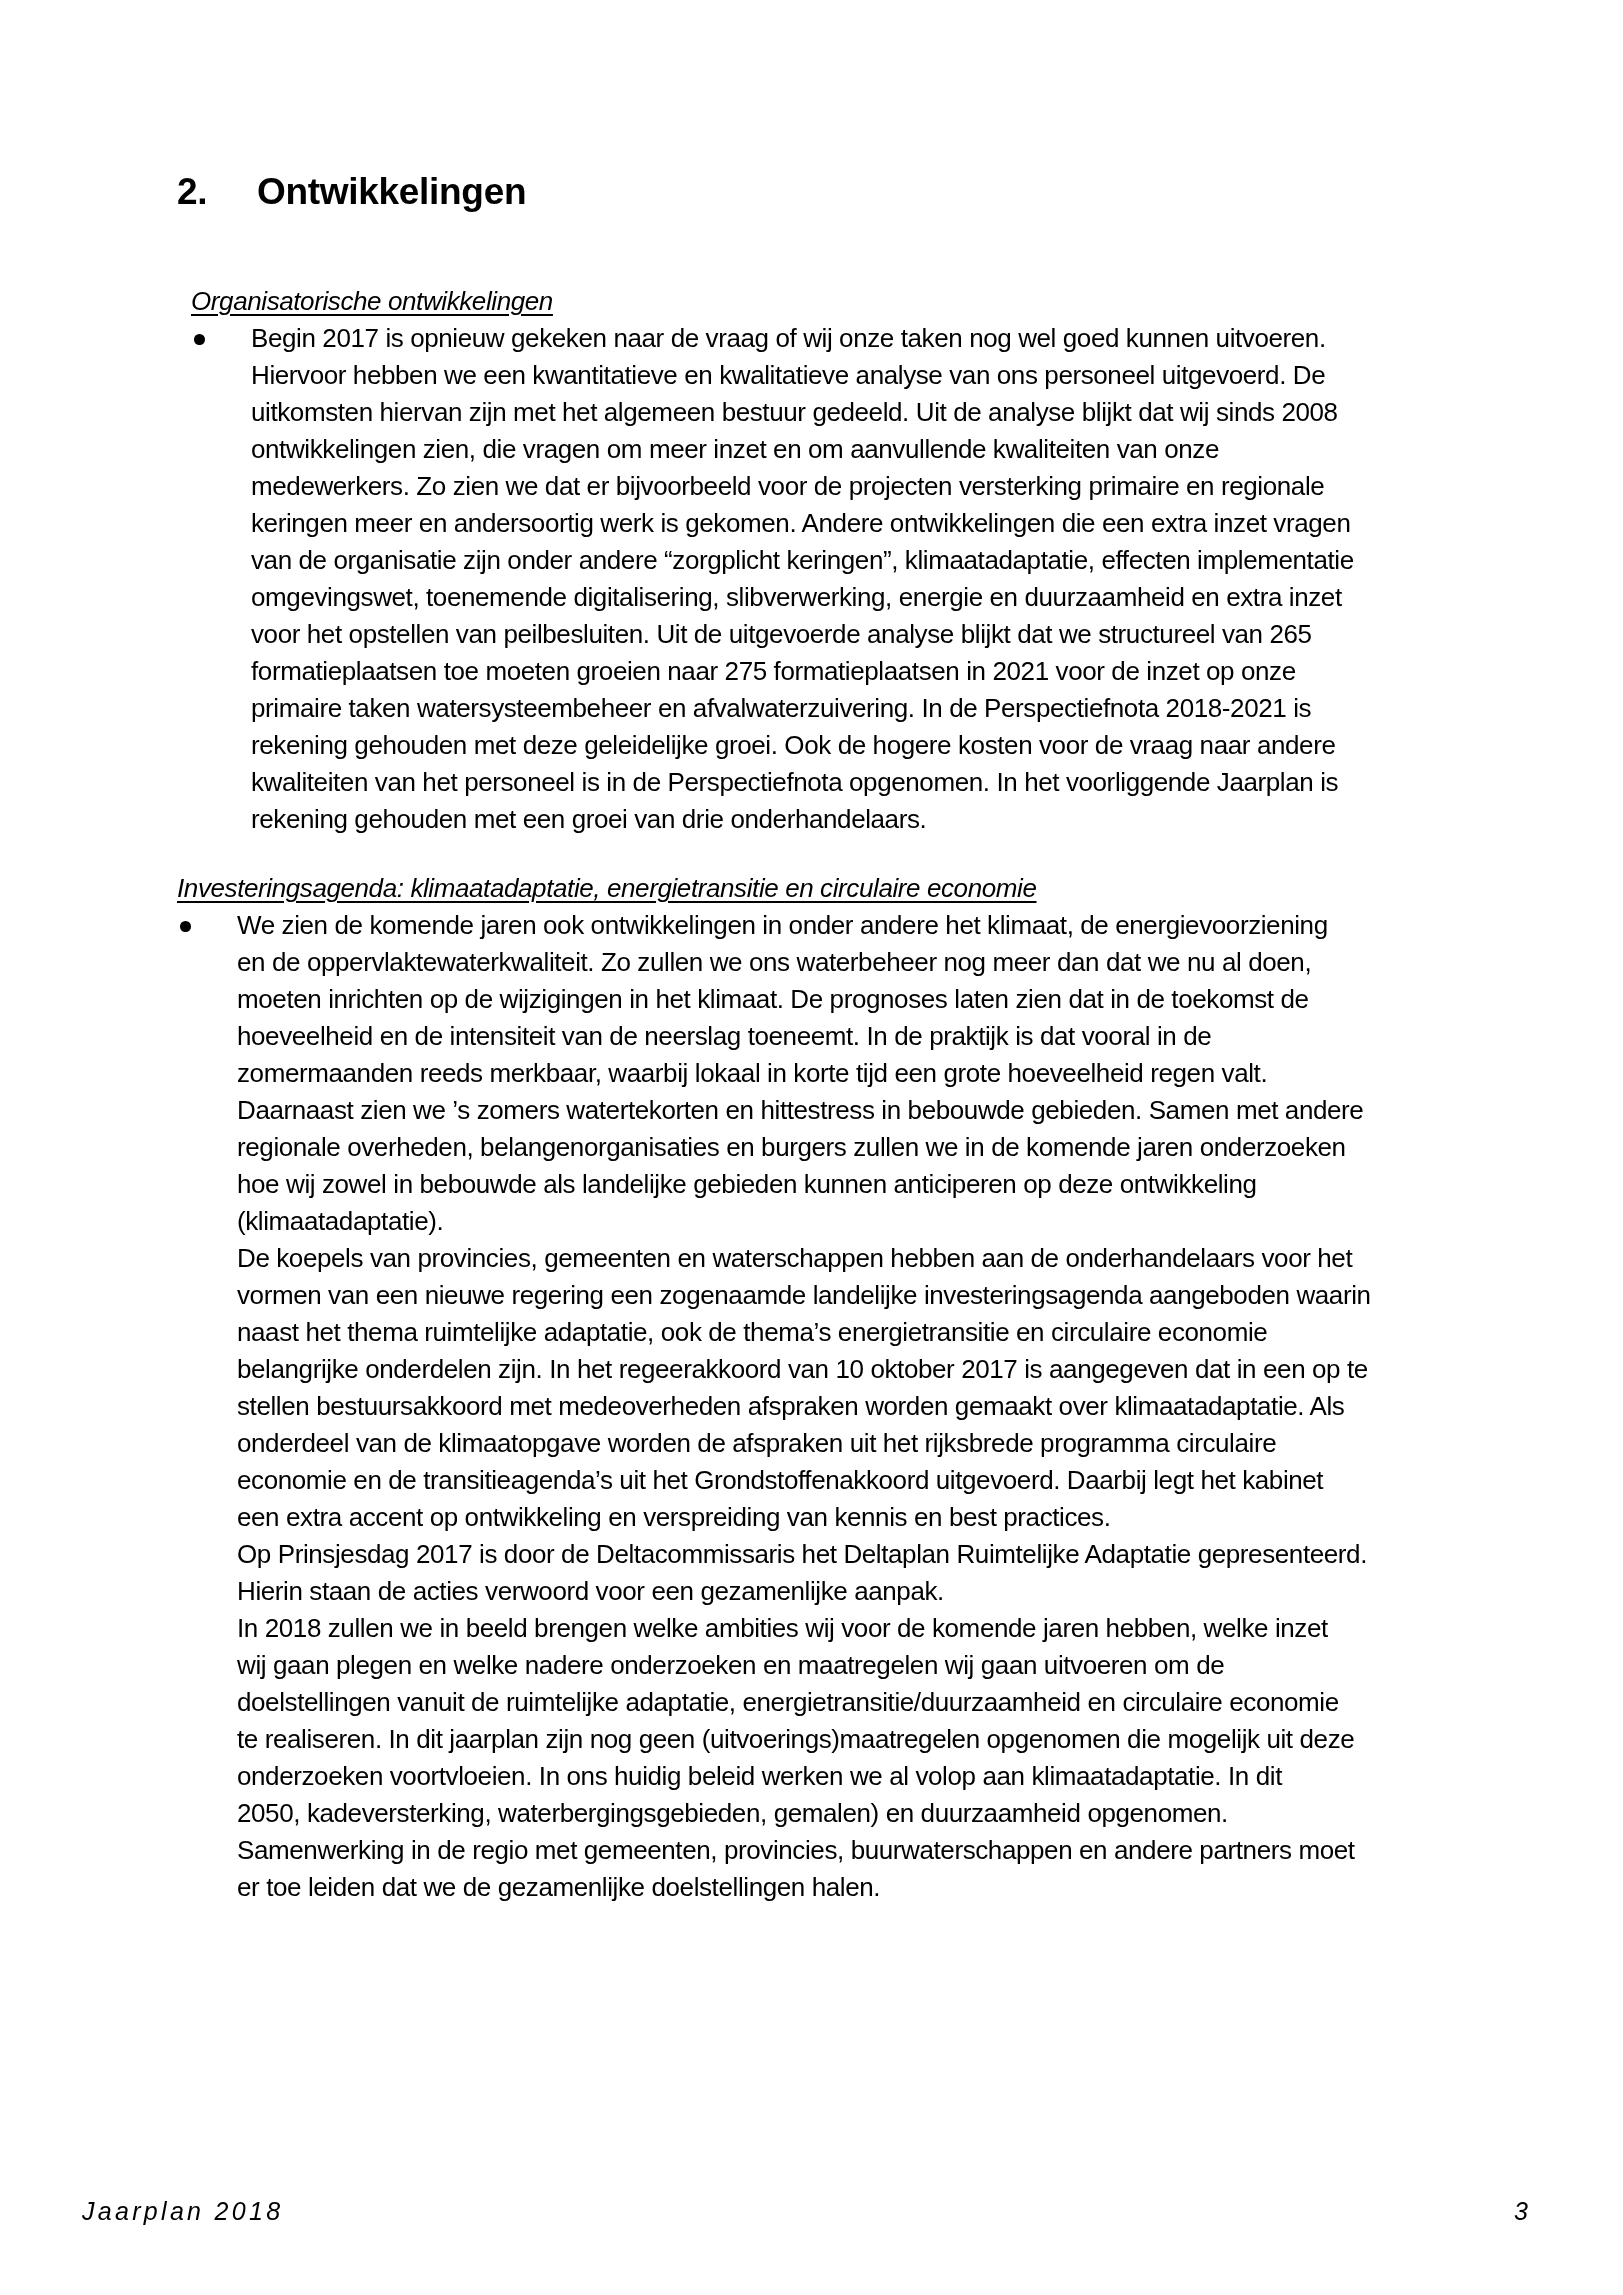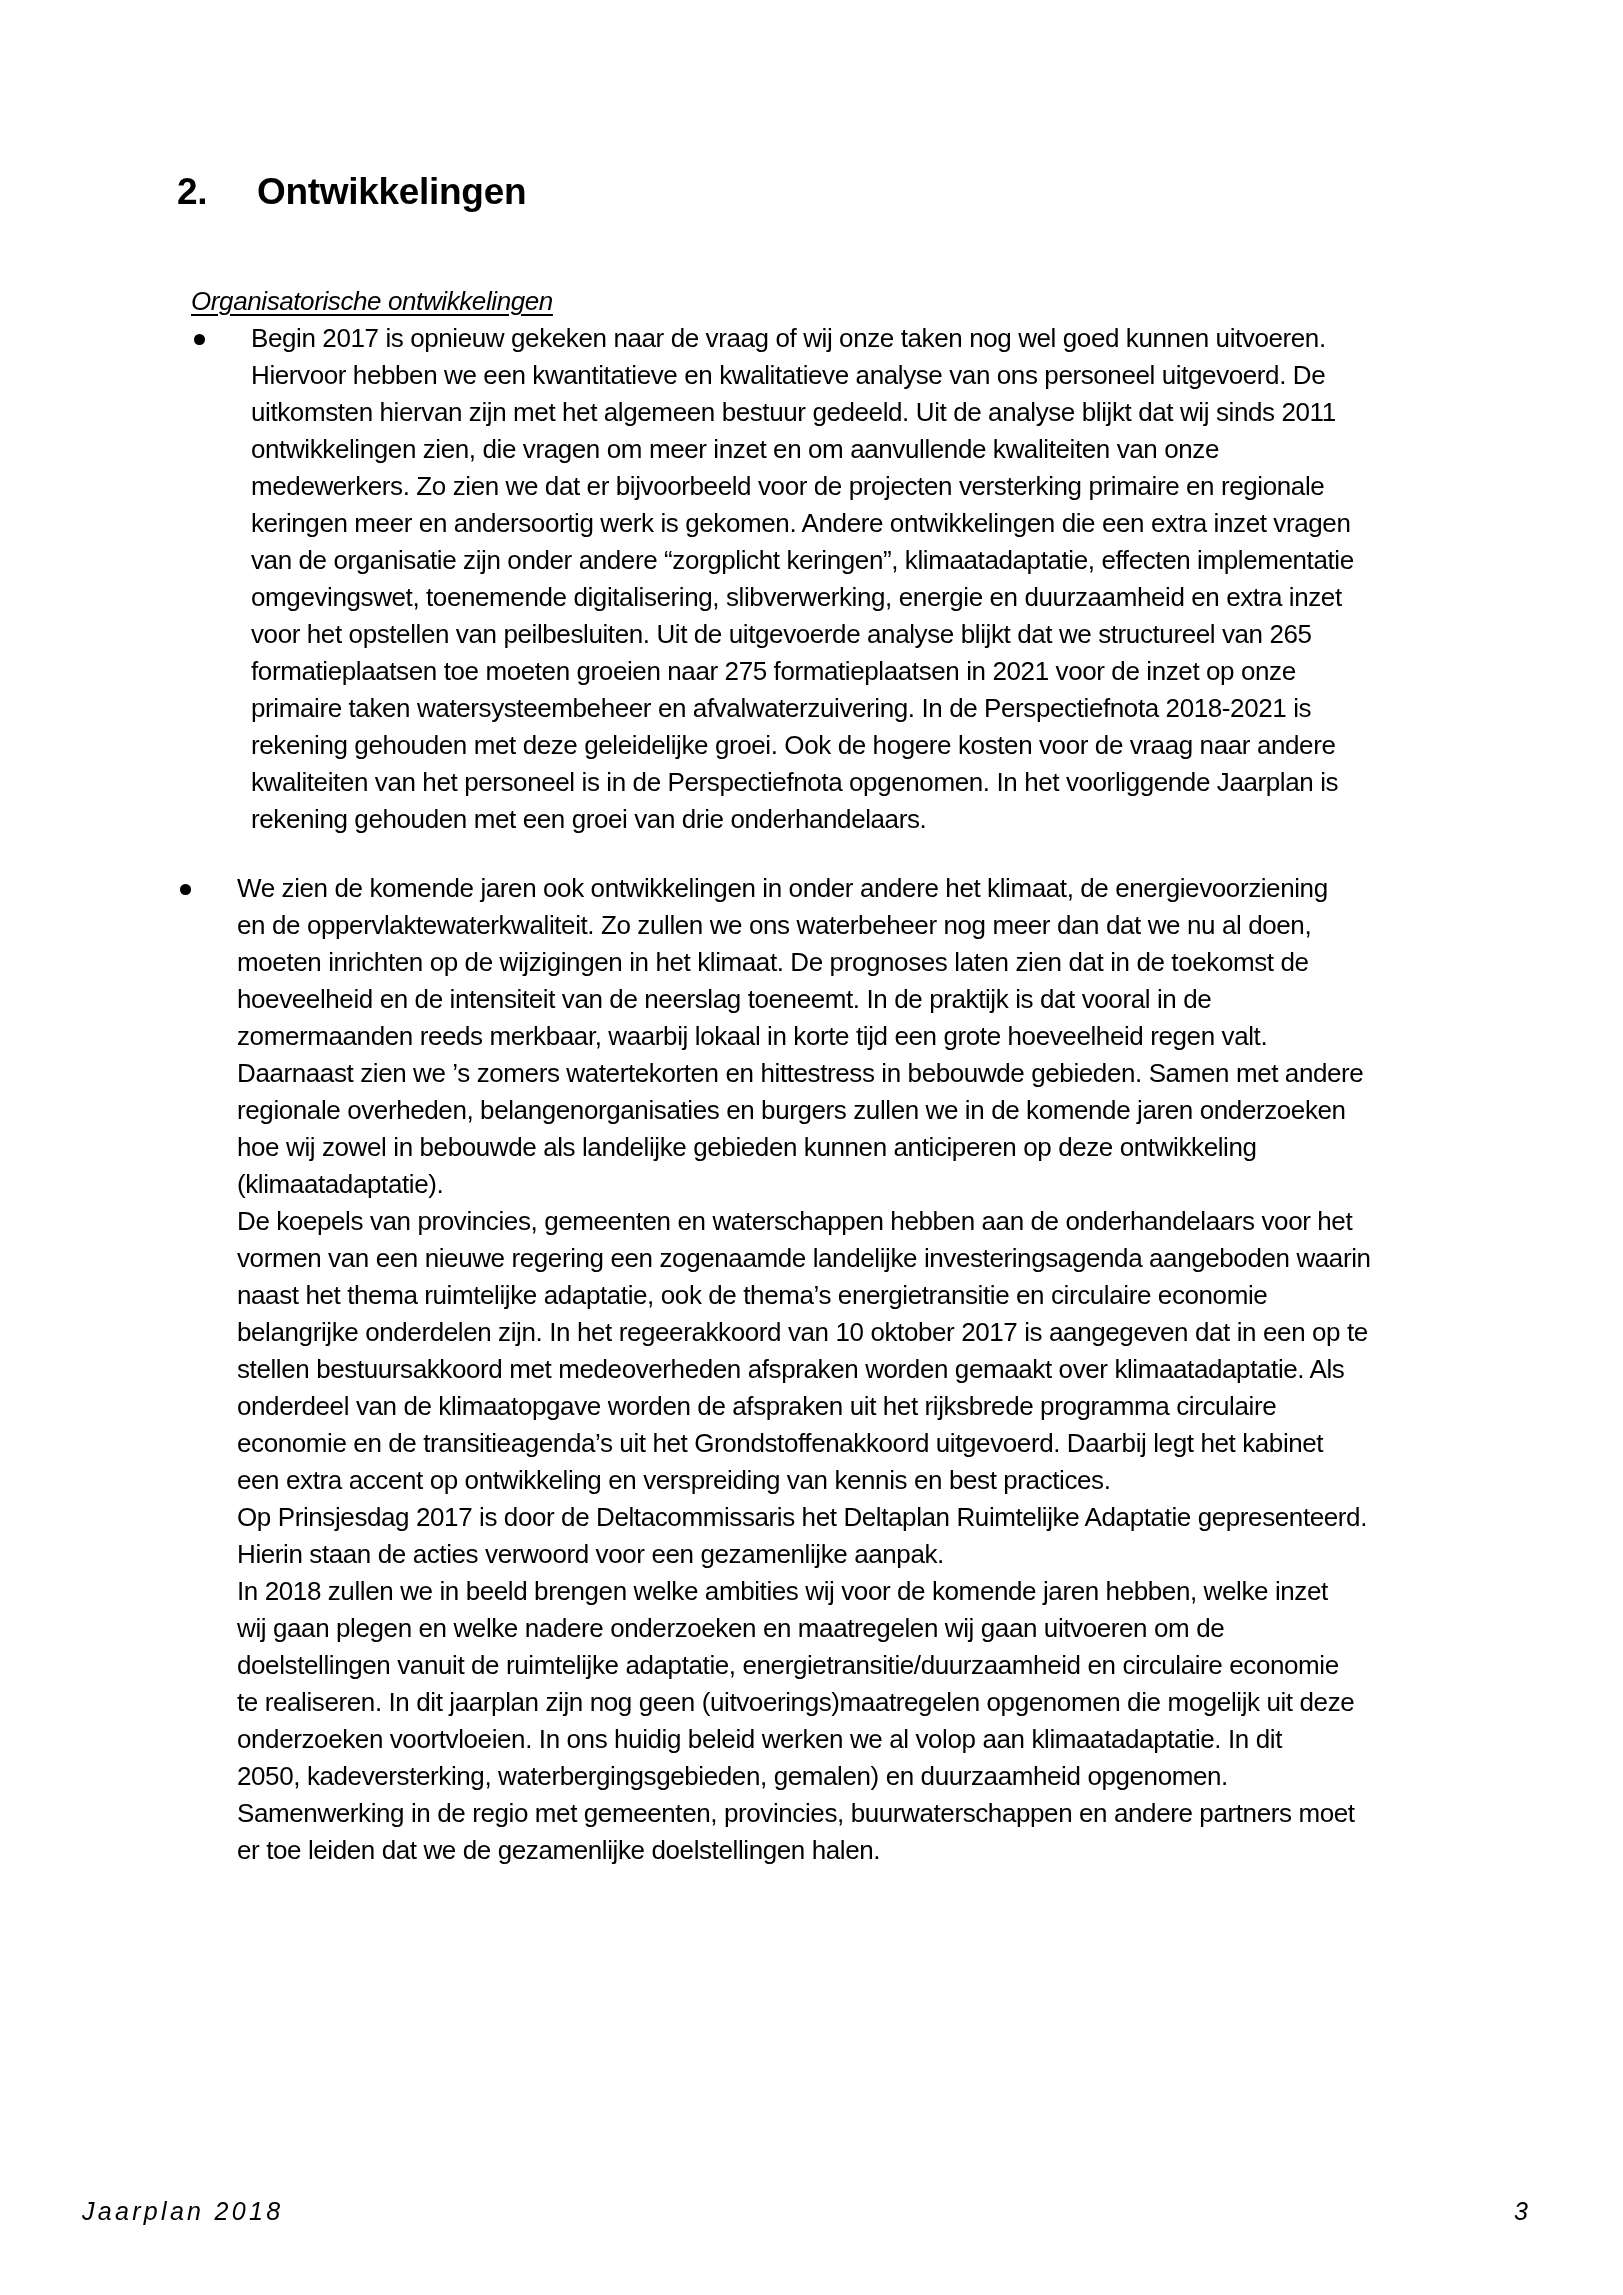--- a/index.html
+++ b/index.html
@@ -29,36 +29,37 @@
     <span class="chapter-number">2.</span>
     <span class="chapter-title">Ontwikkelingen</span>
   </div>
 
   <div class="section" style="top: 283px; margin-left: 14px;">
     <div class="section-title">Organisatorische ontwikkelingen</div>
     <div class="bullet-item">
       <span class="bullet-dot"></span>
       <div class="line">Begin 2017 is opnieuw gekeken naar de vraag of wij onze taken nog wel goed kunnen uitvoeren.</div>
       <div class="line">Hiervoor hebben we een kwantitatieve en kwalitatieve analyse van ons personeel uitgevoerd. De</div>
-      <div class="line">uitkomsten hiervan zijn met het algemeen bestuur gedeeld. Uit de analyse blijkt dat wij sinds 2011</div>
+      <div class="line">uitkomsten hiervan zijn met het algemeen bestuur gedeeld. Uit de analyse blijkt dat wij sinds 2008</div>
       <div class="line">ontwikkelingen zien, die vragen om meer inzet en om aanvullende kwaliteiten van onze</div>
       <div class="line">medewerkers. Zo zien we dat er bijvoorbeeld voor de projecten versterking primaire en regionale</div>
       <div class="line">keringen meer en andersoortig werk is gekomen. Andere ontwikkelingen die een extra inzet vragen</div>
       <div class="line">van de organisatie zijn onder andere “zorgplicht keringen”, klimaatadaptatie, effecten implementatie</div>
       <div class="line">omgevingswet, toenemende digitalisering, slibverwerking, energie en duurzaamheid en extra inzet</div>
       <div class="line">voor het opstellen van peilbesluiten. Uit de uitgevoerde analyse blijkt dat we structureel van 265</div>
       <div class="line">formatieplaatsen toe moeten groeien naar 275 formatieplaatsen in 2021 voor de inzet op onze</div>
       <div class="line">primaire taken watersysteembeheer en afvalwaterzuivering. In de Perspectiefnota 2018-2021 is</div>
       <div class="line">rekening gehouden met deze geleidelijke groei. Ook de hogere kosten voor de vraag naar andere</div>
       <div class="line">kwaliteiten van het personeel is in de Perspectiefnota opgenomen. In het voorliggende Jaarplan is</div>
       <div class="line">rekening gehouden met een groei van drie onderhandelaars.</div>
     </div>
   </div>
 
   <div class="section" style="top: 870px;">
+    <div class="section-title">Investeringsagenda: klimaatadaptatie, energietransitie en circulaire economie</div>
     <div class="bullet-item">
       <span class="bullet-dot"></span>
       <div class="line">We zien de komende jaren ook ontwikkelingen in onder andere het klimaat, de energievoorziening</div>
       <div class="line">en de oppervlaktewaterkwaliteit. Zo zullen we ons waterbeheer nog meer dan dat we nu al doen,</div>
       <div class="line">moeten inrichten op de wijzigingen in het klimaat. De prognoses laten zien dat in de toekomst de</div>
       <div class="line">hoeveelheid en de intensiteit van de neerslag toeneemt. In de praktijk is dat vooral in de</div>
       <div class="line">zomermaanden reeds merkbaar, waarbij lokaal in korte tijd een grote hoeveelheid regen valt.</div>
       <div class="line">Daarnaast zien we ’s zomers watertekorten en hittestress in bebouwde gebieden. Samen met andere</div>
       <div class="line">regionale overheden, belangenorganisaties en burgers zullen we in de komende jaren onderzoeken</div>
       <div class="line">hoe wij zowel in bebouwde als landelijke gebieden kunnen anticiperen op deze ontwikkeling</div>

